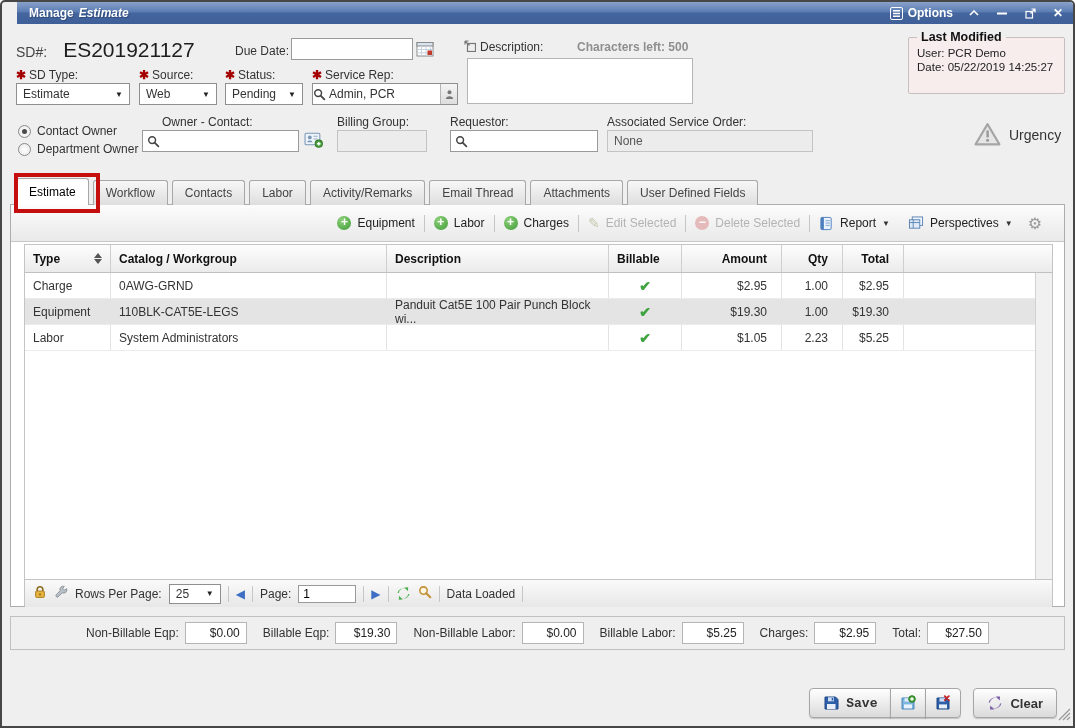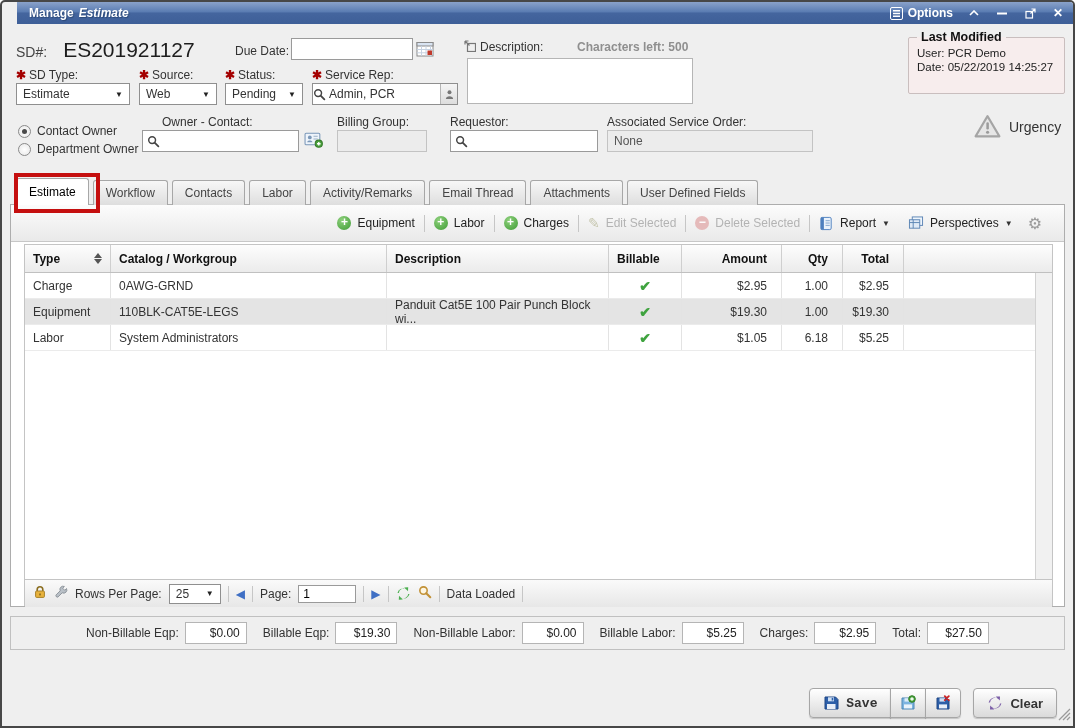--- a/index.html
+++ b/index.html
@@ -288,21 +288,21 @@
         <circle cx="6.3" cy="6.3" r="4.2" fill="none" stroke="#444" stroke-width="1.8"></circle>
         <line x1="9.4" y1="9.4" x2="14" y2="14" stroke="#444" stroke-width="2.2" stroke-linecap="round"></line>
       </svg>
   </div>
 
   <span class="abs lbl" style="left:605px; top:113px;">Associated Service Order:</span>
   <div class="abs ro" style="left:605px; top:128px; width:206px; height:22px;">
       <span>None</span>
     </div>
 
-  <div class="abs urgency" style="left:972px; top:112px;">
+  <div class="abs urgency" style="left:972px; top:120px;">
     <svg width="27" height="25" viewBox="0 0 26 24">
         <path d="M13 2 L24.5 21.5 H1.5 Z" fill="#e6e6e6" stroke="#a5a5a5" stroke-width="2" stroke-linejoin="round"></path>
         <rect x="11.9" y="8" width="2.4" height="7" rx="1.2" fill="#9b9b9b"></rect>
         <circle cx="13.1" cy="17.6" r="1.5" fill="#9b9b9b"></circle>
       </svg>
     <span class="utxt">Urgency</span>
   </div>
 
   <div class="tabstrip">
     <div class="tab active">
@@ -440,21 +440,21 @@
           <div class="cell c-fill"></div>
         </div>
         <div class="grow">
           <div class="cell c-type">Labor</div>
           <div class="cell c-cat">System Administrators</div>
           <div class="cell c-desc"></div>
           <div class="cell c-bill">
               <span class="check">✔</span>
             </div>
           <div class="cell c-amt">$1.05</div>
-          <div class="cell c-qty">6.18</div>
+          <div class="cell c-qty">2.23</div>
           <div class="cell c-tot">$5.25</div>
           <div class="cell c-fill"></div>
         </div>
         <div class="scrolltrack"></div>
       </div>
 
       <div class="pager">
         <span>
           <svg width="14" height="14" viewBox="0 0 14 14">
               <path d="M4.2 6V4.5a2.8 2.8 0 0 1 5.6 0V6" fill="none" stroke="#8a6d1f" stroke-width="1.6"></path>

